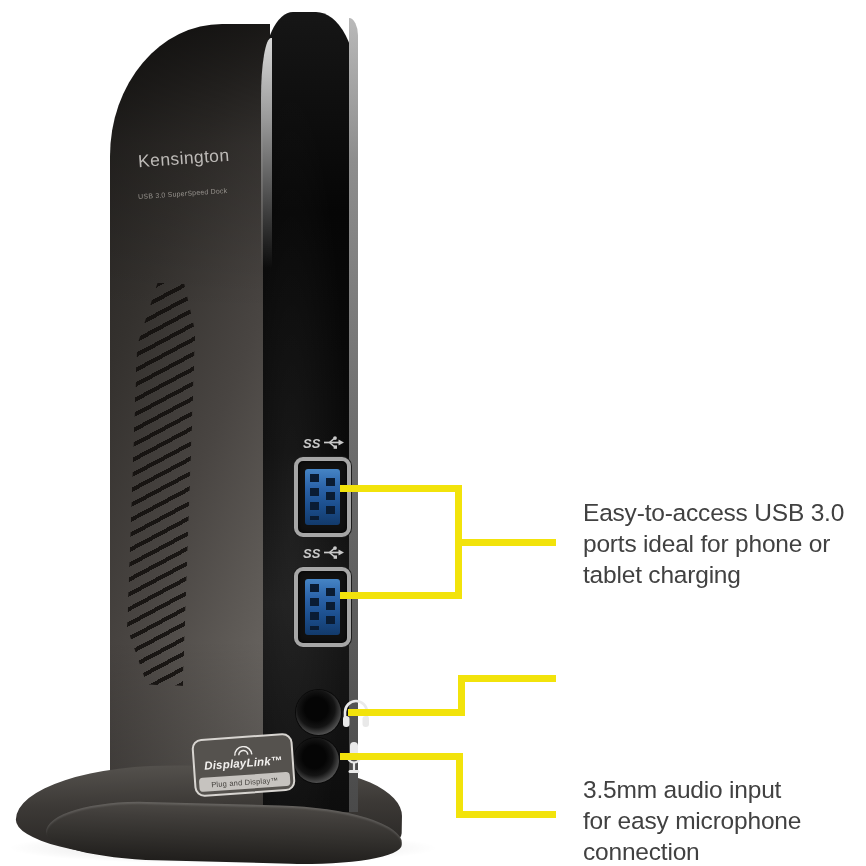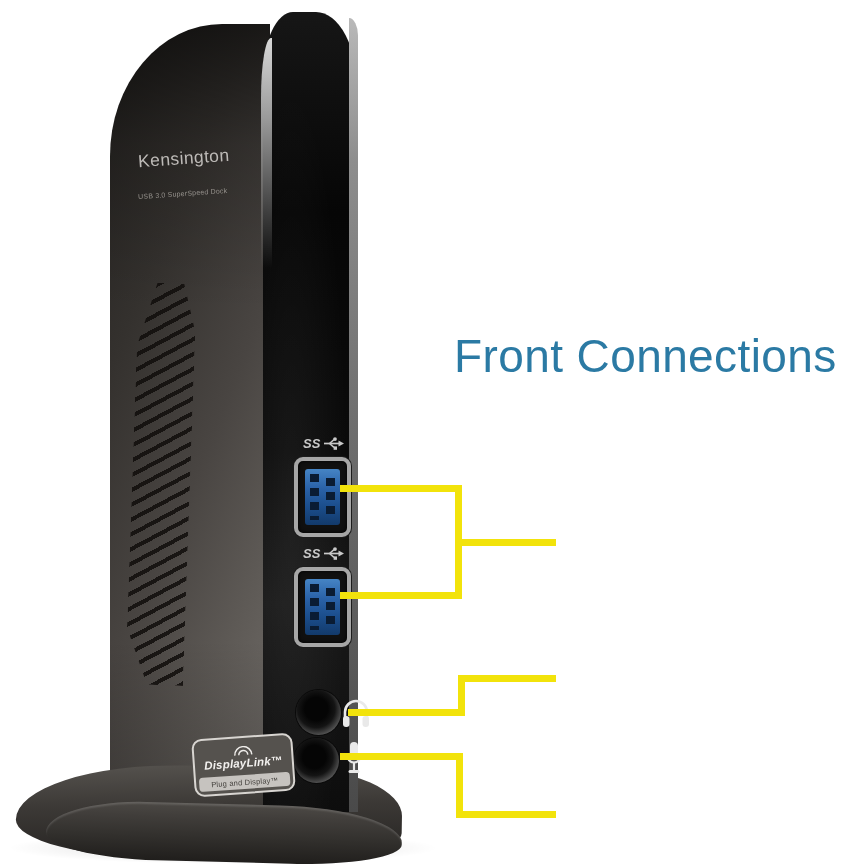--- a/index.html
+++ b/index.html
@@ -40,21 +40,21 @@
       radial-gradient(ellipse at 30% 62%, rgba(255,255,255,.06), rgba(255,255,255,0) 60%),
       linear-gradient(180deg, #161616 0%, #060606 25%, #0b0b0b 55%, #191919 74%, #0d0d0d 100%);}
   .front-edge-right{position:absolute;right:0;top:6px;bottom:0;width:9px;
     border-radius:0 40px 0 0 / 0 78px 0 0;
     background:linear-gradient(180deg, #b9b9b9 0%, #8d8d8d 18%, #6f6f6f 50%, #4a4a4a 100%);}
   .front-edge-left{position:absolute;left:-2px;top:26px;width:11px;height:230px;
     border-radius:10px 0 0 0 / 60px 0 0 0;
     background:linear-gradient(180deg, #d8d8d8 0%, #9a9a9a 35%, rgba(120,120,120,0) 100%);}
 
   
-  .ss-logo{display:flex;align-items:center;gap:2px;color:#c9c9c9;}
+  .ss-logo{display:flex;gap:2px;color:#c9c9c9;}
   .ss-logo .ss-text{font-size:13px;font-weight:700;font-style:italic;letter-spacing:0;}
   .ss1{left:303px;top:436px;} .ss2{left:303px;top:546px;}
 
   
   .usb-port{width:57px;height:80px;border-radius:9px;background:#101010;
     border:4px solid #a6a6a6;box-shadow:inset 0 0 4px #000, 0 0 0 1px #1c1c1c;box-sizing:border-box;}
   .port1{left:294px;top:457px;} .port2{left:294px;top:567px;}
   .usb-tongue{position:absolute;left:7px;right:7px;top:8px;bottom:8px;border-radius:3px;
     background:linear-gradient(180deg,#4584c4 0%,#2a62a8 35%,#1c4f8e 65%,#123a6b 100%);}
   .usb-tongue::before{content:"";position:absolute;left:5px;top:5px;bottom:5px;width:9px;
@@ -189,15 +189,20 @@
   <div class="abs cline l-usb2"></div>
   <div class="abs cline l-usbv"></div>
   <div class="abs cline l-usbm"></div>
   <div class="abs cline l-hp"></div>
   <div class="abs cline l-hpv"></div>
   <div class="abs cline l-hpt"></div>
   <div class="abs cline l-mic"></div>
   <div class="abs cline l-micv"></div>
   <div class="abs cline l-micb"></div>
 
-  <div class="abs page-title">Front Connections</div>
+  <div class="abs callout-text ct-usb">Easy-to-access USB 3.0
+ports ideal for phone or
+tablet charging</div>
+  <div class="abs callout-text ct-in">3.5mm audio input
+for easy microphone
+connection</div>
 
 </div>
 
 </body></html>

